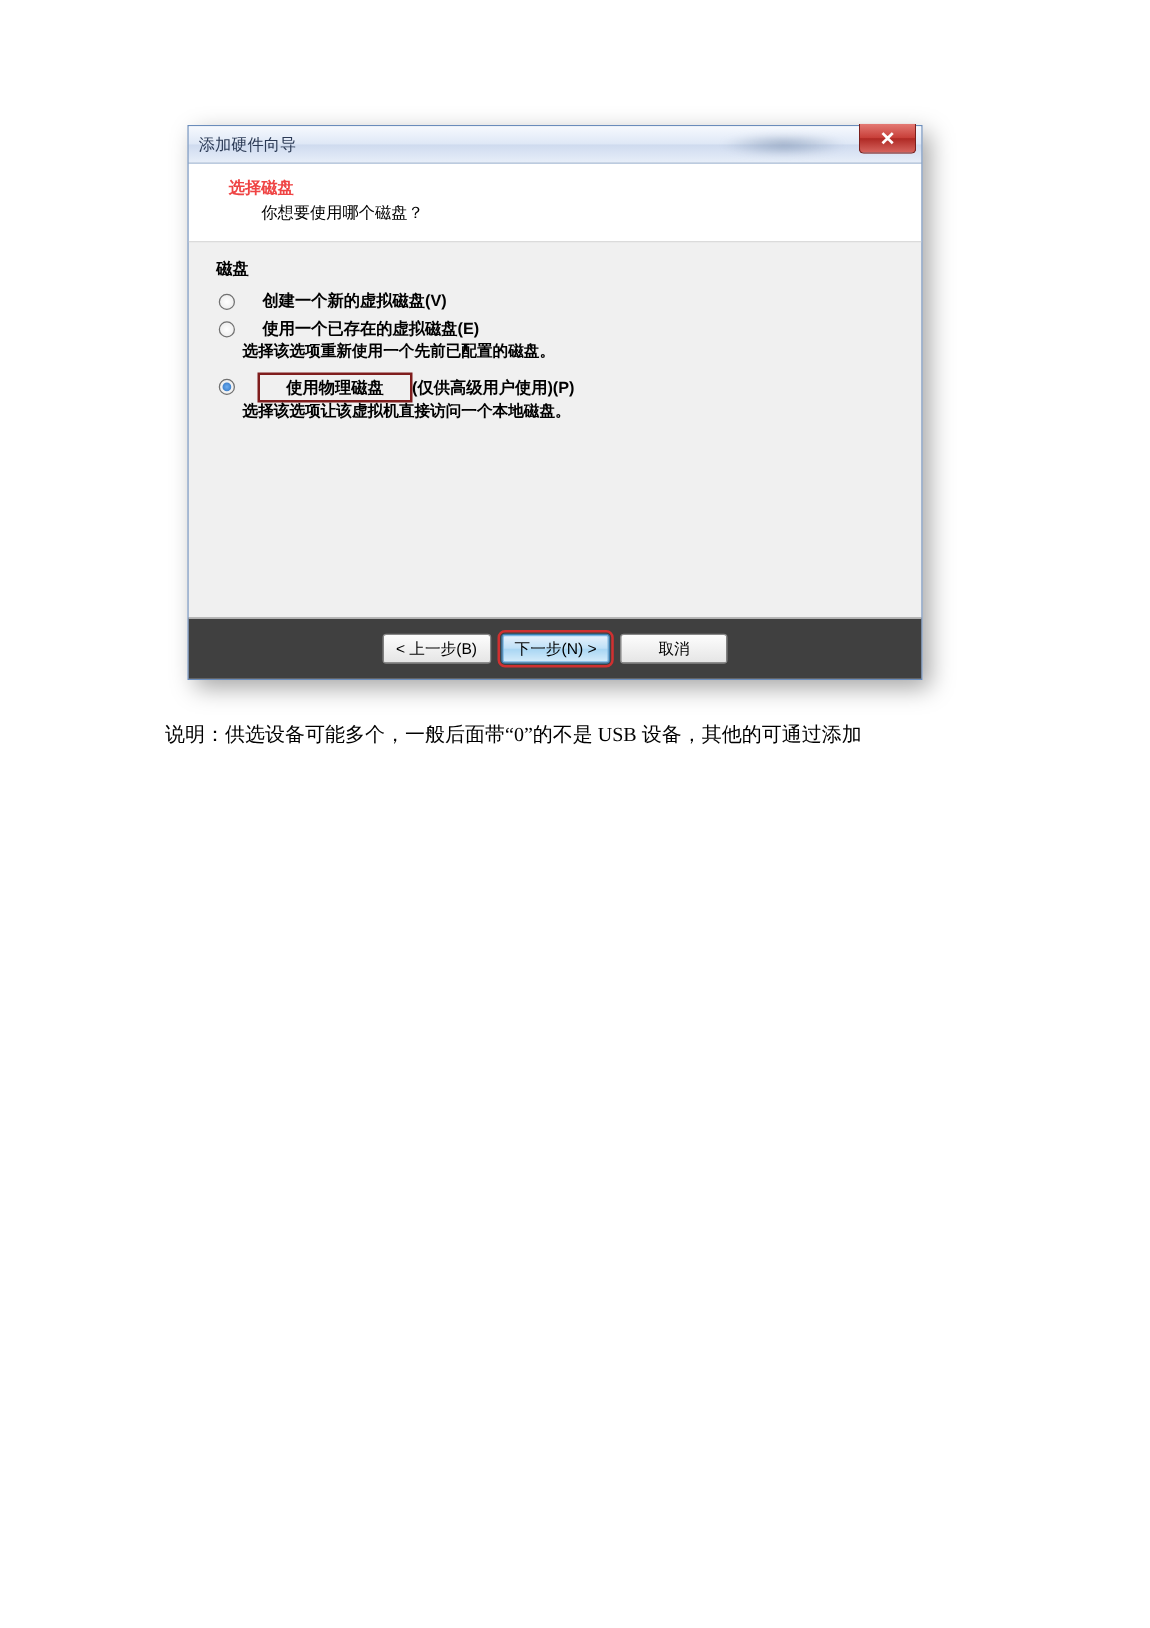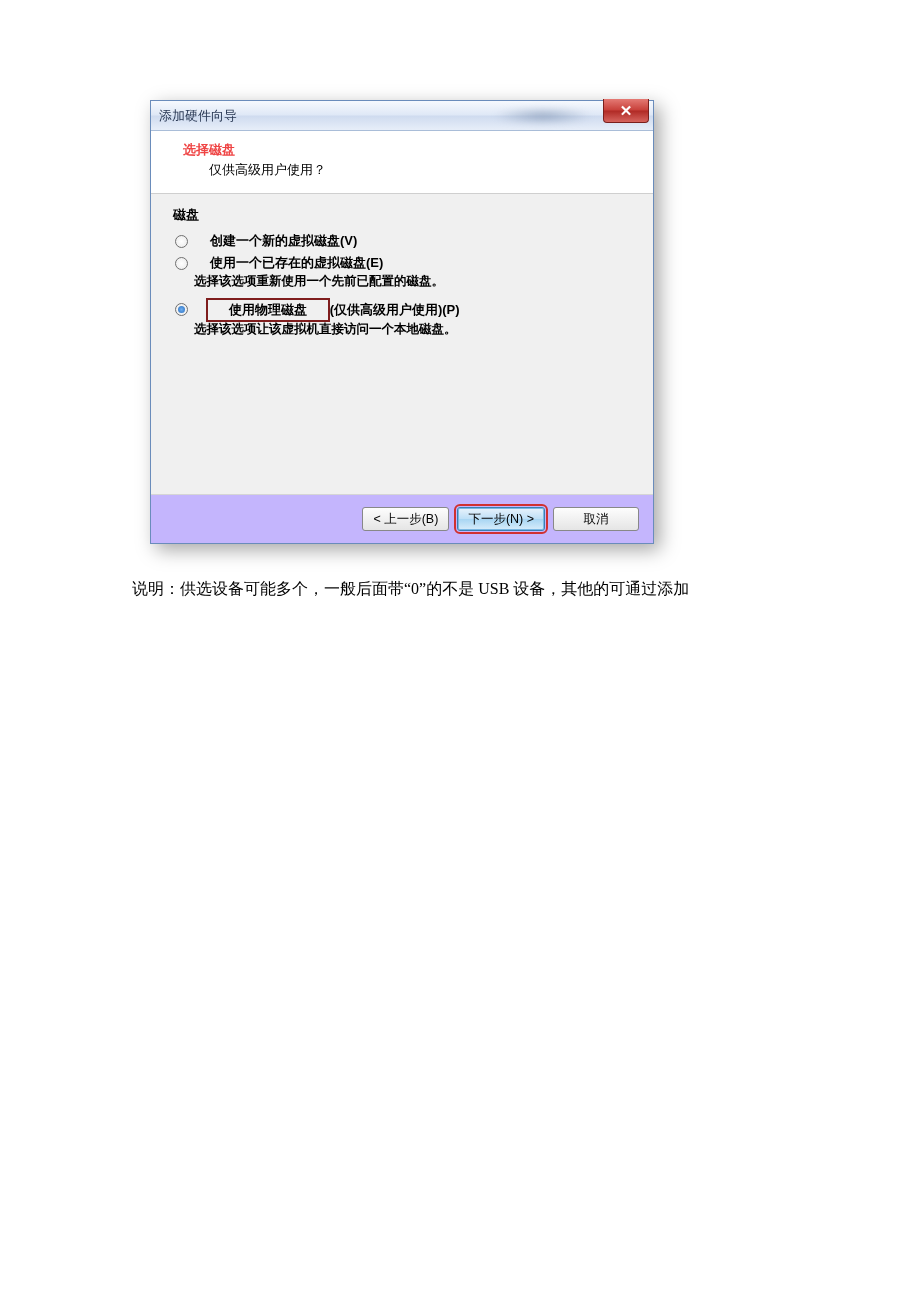--- a/index.html
+++ b/index.html
@@ -10,21 +10,21 @@
     font-family: "Microsoft YaHei", "SimSun", Tahoma, Arial, sans-serif;
     width: 920px;
   }
   .page {
     width: 920px;
     padding: 0;
     position: relative;
   }
   .dialog-wrap {
     margin: 100px 0 0 150px;
-    width: 504px;
+    width: 588px;
     border: 1px solid #6a8cbb;
     box-shadow: 6px 6px 18px rgba(0,0,0,0.35);
     background: #f0f0f0;
   }
   .titlebar {
     height: 30px;
     background: linear-gradient(#f6f9fe, #dfe8f6 48%, #cfdbef 52%, #e7eef9);
     border-bottom: 1px solid #a9bdd8;
     display: flex;
     align-items: center;
@@ -124,25 +124,25 @@
     margin: 2px 0 10px 21px;
     line-height: 1.25;
   }
   .opt-highlight {
     border: 2px solid #7f1d1d;
     padding: 1px 21px;
     margin: -2px -4px;
     display: inline-block;
   }
   .footer {
-    background: #c4b5fd;
+    background: #404040;
     border-top: 1px solid #d5d5d5;
     padding: 12px 14px;
     display: flex;
-    justify-content: flex-end;
+    justify-content: center;
     gap: 8px;
   }
   .btn {
     min-width: 86px;
     height: 24px;
     font-size: 12.5px;
     border: 1px solid #888;
     border-radius: 3px;
     background: linear-gradient(#fdfdfd, #e5e5e5);
     padding: 0 10px;
@@ -198,21 +198,21 @@
     <div class="titlebar">
       <span class="titlebar-title">添加硬件向导</span>
       <div class="titlebar-smudge"></div>
       <div class="close-btn">
         <span>✕</span>
       </div>
     </div>
 
     <div class="header-panel">
       <div class="header-title">选择磁盘</div>
-      <div class="header-sub">仅供高级用户使用？</div>
+      <div class="header-sub">你想要使用哪个磁盘？</div>
     </div>
 
     <div class="content-panel">
       <div class="group-label">磁盘</div>
 
       <div class="radio-row">
         <span class="radio"></span>
         <span class="radio-label">创建一个新的虚拟磁盘(V)</span>
       </div>
 

